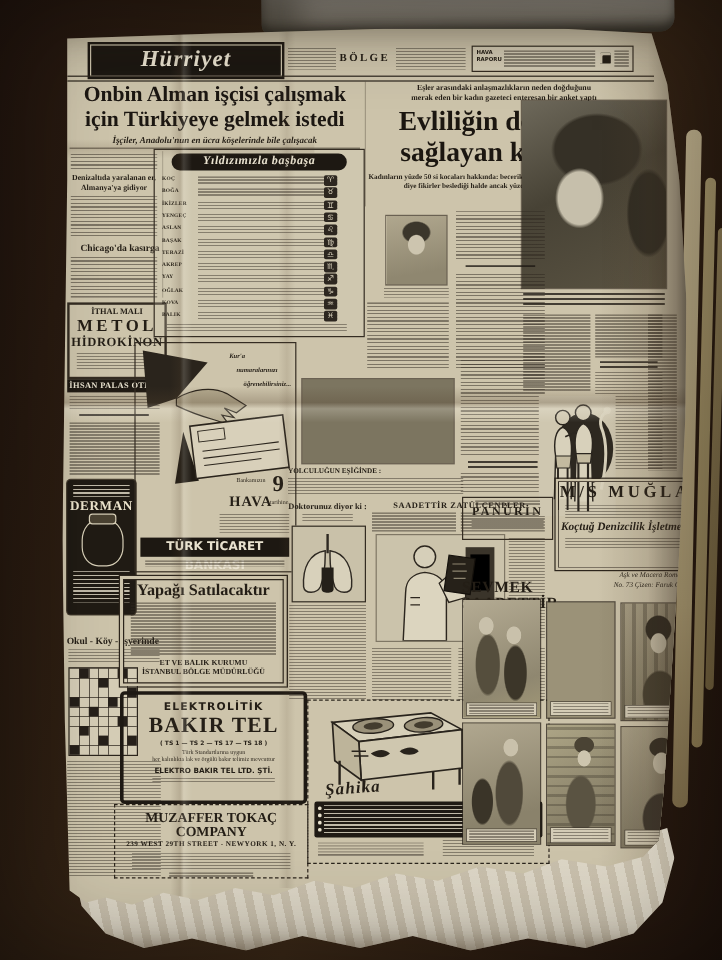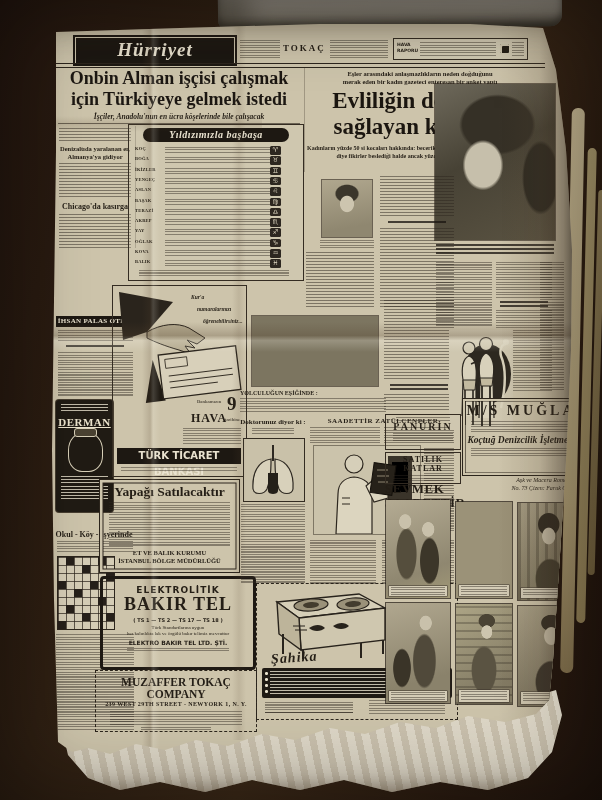--- a/index.html
+++ b/index.html
@@ -47,54 +47,60 @@
   <div class="el" style="left:582px;top:148px;width:9px;height:475px;background:linear-gradient(180deg,#a29268,#87764f);transform:rotate(1.4deg);border-radius:5px;"></div>
   <div class="el" style="left:593px;top:190px;width:7px;height:385px;background:linear-gradient(180deg,#8d7c55,#6f5e3c);transform:rotate(1.6deg);border-radius:4px;"></div>
 
   <div class="paper-back"></div>
 
   <div class="paper">
 
     <div class="el blackbar" style="left:75px;top:37px;width:158px;height:25px;border:1px solid #cfc6ae;box-shadow:0 0 0 2px #1d1812;
                 font:700 italic 19px/24px 'Liberation Serif',serif;text-align:center;letter-spacing:1px;">Hürriyet</div>
     <div class="el ft tiny" style="left:240px;top:40px;width:40px;height:18px;"></div>
-    <div class="el ser" style="left:283px;top:43px;font:700 9px/10px 'Liberation Serif',serif;letter-spacing:2px;">TOKAÇ</div>
+    <div class="el ser" style="left:283px;top:43px;font:700 9px/10px 'Liberation Serif',serif;letter-spacing:2px;">BÖLGE</div>
     <div class="el ft tiny" style="left:330px;top:40px;width:58px;height:18px;"></div>
     <div class="el box" style="left:393px;top:38px;width:133px;height:20px;background:rgba(222,214,196,.35);">
       <div class="el san" style="left:3px;top:3px;font:700 4.5px/5.5px 'DejaVu Sans',sans-serif;">
         <span>HAVA</span><br><span>RAPORU</span>
       </div>
       <div class="el ft tiny" style="left:26px;top:3px;width:76px;height:14px;"></div>
       <div class="el" style="left:106px;top:5px;width:9px;height:9px;background:#241e16;border-radius:1px;box-shadow:inset 2px 2px 0 #cfc6ae;"></div>
       <div class="el ft tiny" style="left:118px;top:3px;width:12px;height:14px;"></div>
     </div>
     <div class="el" style="left:56px;top:63px;width:489px;height:3px;border-top:1px solid #2c251c;border-bottom:1px solid #2c251c;"></div>
 
     <div class="el c ser" style="left:56px;top:68px;width:246px;font:700 18px/21px 'Liberation Serif',serif;color:#1c1712;">
       <span>Onbin Alman işçisi çalışmak</span><br><span>için Türkiyeye gelmek istedi</span>
     </div>
     <div class="el c ser" style="left:56px;top:112px;width:246px;font:italic 700 7.5px/9px 'Liberation Serif',serif;">İşçiler, Anadolu'nun en ücra köşelerinde bile çalışacak</div>
     <div class="el" style="left:58px;top:123px;width:242px;height:1px;background:rgba(44,37,28,.6);"></div>
 
     <div class="el ft" style="left:59px;top:128px;width:72px;height:14px;"></div>
     <div class="el c ser" style="left:57px;top:145px;width:76px;font:700 6.5px/7.5px 'Liberation Serif',serif;">Denizaltıda yaralanan er, Almanya'ya gidiyor</div>
     <div class="el ft" style="left:59px;top:163px;width:72px;height:36px;"></div>
-    <div class="el c ser" style="left:57px;top:202px;width:76px;font:700 8px/9px 'Liberation Serif',serif;">Chicago'da kasırga</div>
+    <div class="el c ser" style="left:57px;top:202px;width:76px;font:700 8px/9px 'Liberation Serif',serif;text-align:right;">Chicago'da kasırga</div>
     <div class="el ft" style="left:59px;top:214px;width:72px;height:34px;"></div>
     <div class="el vrule" style="left:135px;top:126px;height:122px;"></div>
 
+    <div class="el box c" style="left:56px;top:252px;width:79px;height:60px;border-width:2px;">
+      <div class="ser" style="font:700 7px/9px 'Liberation Serif',serif;margin-top:2px;">İTHAL MALI</div>
+      <div class="ser" style="font:700 14px/15px 'Liberation Serif',serif;letter-spacing:3px;">METOL</div>
+      <div class="ser" style="font:700 10.5px/12px 'Liberation Serif',serif;letter-spacing:.5px;">HİDROKİNON</div>
+      <div class="ft tiny" style="margin:2px 6px 0;height:14px;"></div>
+    </div>
 
     <div class="el blackbar c" style="left:56px;top:316px;width:79px;height:11px;font:700 7px/11px 'Liberation Serif',serif;letter-spacing:.3px;">İHSAN PALAS OTELİ</div>
     <div class="el ft tiny" style="left:58px;top:330px;width:75px;height:12px;"></div>
     <div class="el ft bold" style="left:66px;top:345px;width:58px;height:4px;"></div>
     <div class="el ft tiny" style="left:58px;top:352px;width:75px;height:44px;"></div>
 
     <div class="el" style="left:56px;top:400px;width:57px;height:112px;background:#201b14;border-radius:3px;box-shadow:0 0 0 1px #473e30;">
       <div class="ft light" style="position:absolute;left:5px;top:4px;right:5px;height:10px;"></div>
-      <div class="c" style="position:absolute;left:0;right:0;top:16px;font:700 11px/12px 'Liberation Serif',serif;color:#ece4cd;letter-spacing:.5px;text-decoration:underline;">DERMAN</div>
+      <div class="c" style="position:absolute;left:0;right:0;top:16px;font:700 11px/12px 'Liberation Serif',serif;color:#ece4cd;letter-spacing:.5px;">DERMAN</div>
       <div style="position:absolute;left:12px;top:32px;width:33px;height:38px;border:1.5px solid #d8d0b8;border-radius:45% 45% 40% 40%;background:radial-gradient(circle at 50% 40%,#6e6452 0 40%,#35"></div>
       <div style="position:absolute;left:18px;top:28px;width:21px;height:7px;border:1.5px solid #d8d0b8;border-radius:3px;background:#4a4232;"></div>
       <div class="ft light" style="position:absolute;left:5px;top:76px;right:5px;height:26px;"></div>
     </div>
 
     <div class="el c ser" style="left:54px;top:530px;width:80px;font:700 8px/9px 'Liberation Serif',serif;">Okul - Köy - İşyerinde</div>
     <div class="el ft tiny" style="left:57px;top:541px;width:76px;height:12px;"></div>
     <div class="el" style="left:58px;top:557px;width:56px;height:72px;background-color:#d5cdb6;
                 background-image:repeating-linear-gradient(90deg,rgba(40,33,25,.7) 0 .7px,transparent .7px 8px),repeating-linear-gradient(180deg,rgba(40,33,25,.7) 0 .7px,transparent .7px 8px);
                 box-shadow:0 0 0 1px #2c251c;">
@@ -352,24 +358,20 @@
         <path d="M33 56 L33 96 M41 56 L41 96" stroke="#2b261f" stroke-width="1.8"></path>
         <path d="M31 30 L22 34" stroke="#2b261f" stroke-width="1.4"></path>
       </svg>
     </div>
 
     <div class="el box c" style="left:385px;top:414px;width:74px;height:34px;">
       <div class="ft tiny" style="margin:2px 10px 0;height:4px;"></div>
       <div class="ser" style="font:700 10px/11px 'Liberation Serif',serif;letter-spacing:2px;">PANÜRİN</div>
       <div class="ft tiny" style="margin:1px 7px 0;height:8px;"></div>
     </div>
-    <div class="el box c" style="left:385px;top:452px;width:74px;height:30px;">
-      <div class="ser" style="margin-top:2px;font:700 8px/9px 'Liberation Serif',serif;letter-spacing:1px;">SATILIK KATLAR</div>
-      <div class="ft tiny" style="margin:2px 7px 0;height:12px;"></div>
-    </div>
 
     <div class="el c" style="left:462px;top:398px;width:116px;height:76px;border:1px solid #2c251c;box-shadow:inset 0 0 0 2px #cdc4ab,inset 0 0 0 2.6px #2c251c;">
       <div class="ser" style="margin-top:4px;font:700 14px/15px 'Liberation Serif',serif;letter-spacing:3px;">M/S MUĞLA</div>
       <div class="ft tiny" style="margin:3px 8px 0;height:12px;"></div>
       <div class="ser" style="margin-top:2px;font:700 italic 9.5px/11px 'Liberation Serif',serif;">Koçtuğ Denizcilik İşletmesi</div>
       <div class="ft tiny" style="margin:2px 8px 0;height:9px;"></div>
     </div>
     <div class="el ser" style="left:490px;top:477px;width:82px;text-align:right;font:italic 6px/7.5px 'Liberation Serif',serif;">
       <span>Aşk ve Macera Romanı</span><br><span>No. 73   Çizen: Faruk Geç</span>
     </div>

